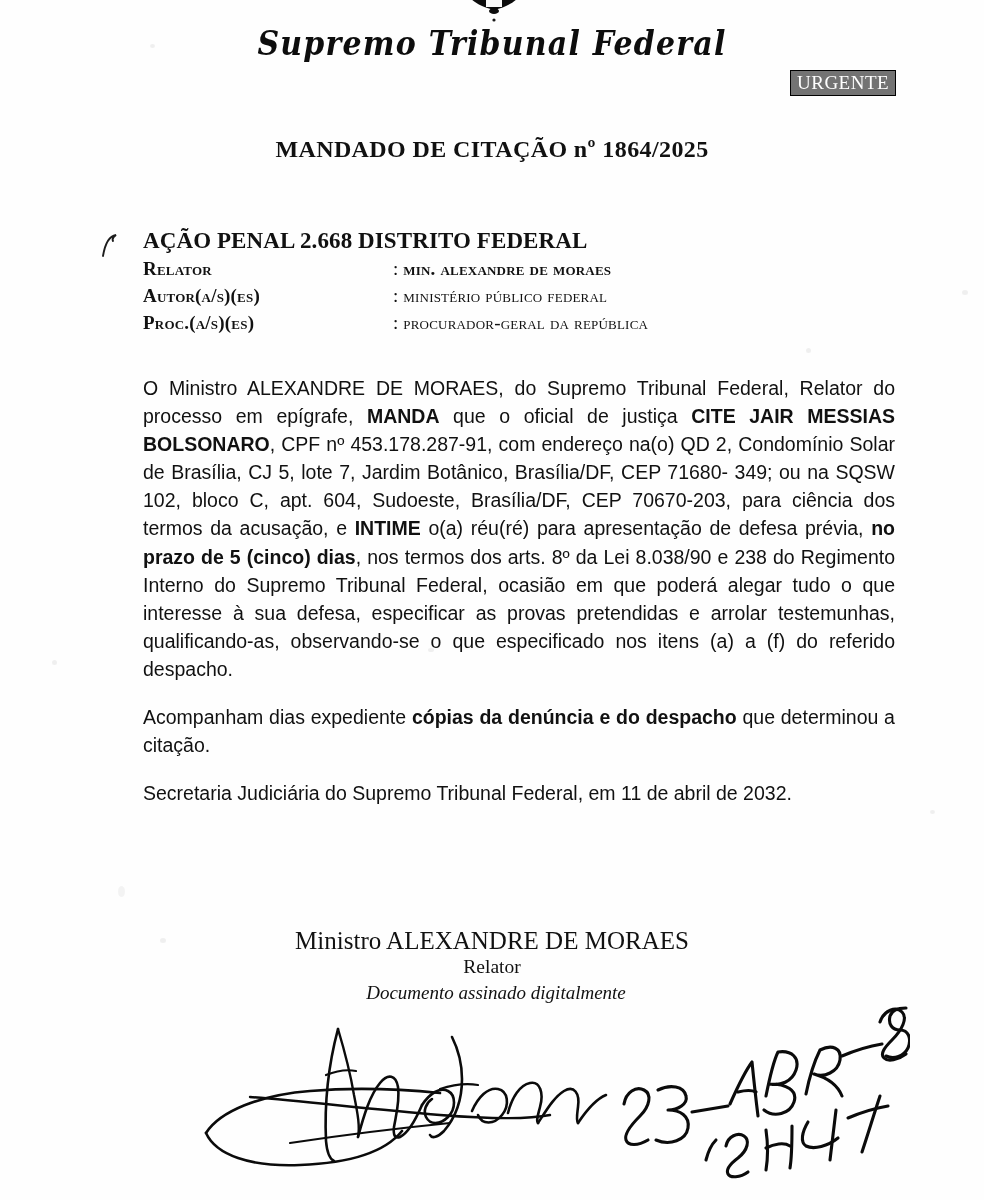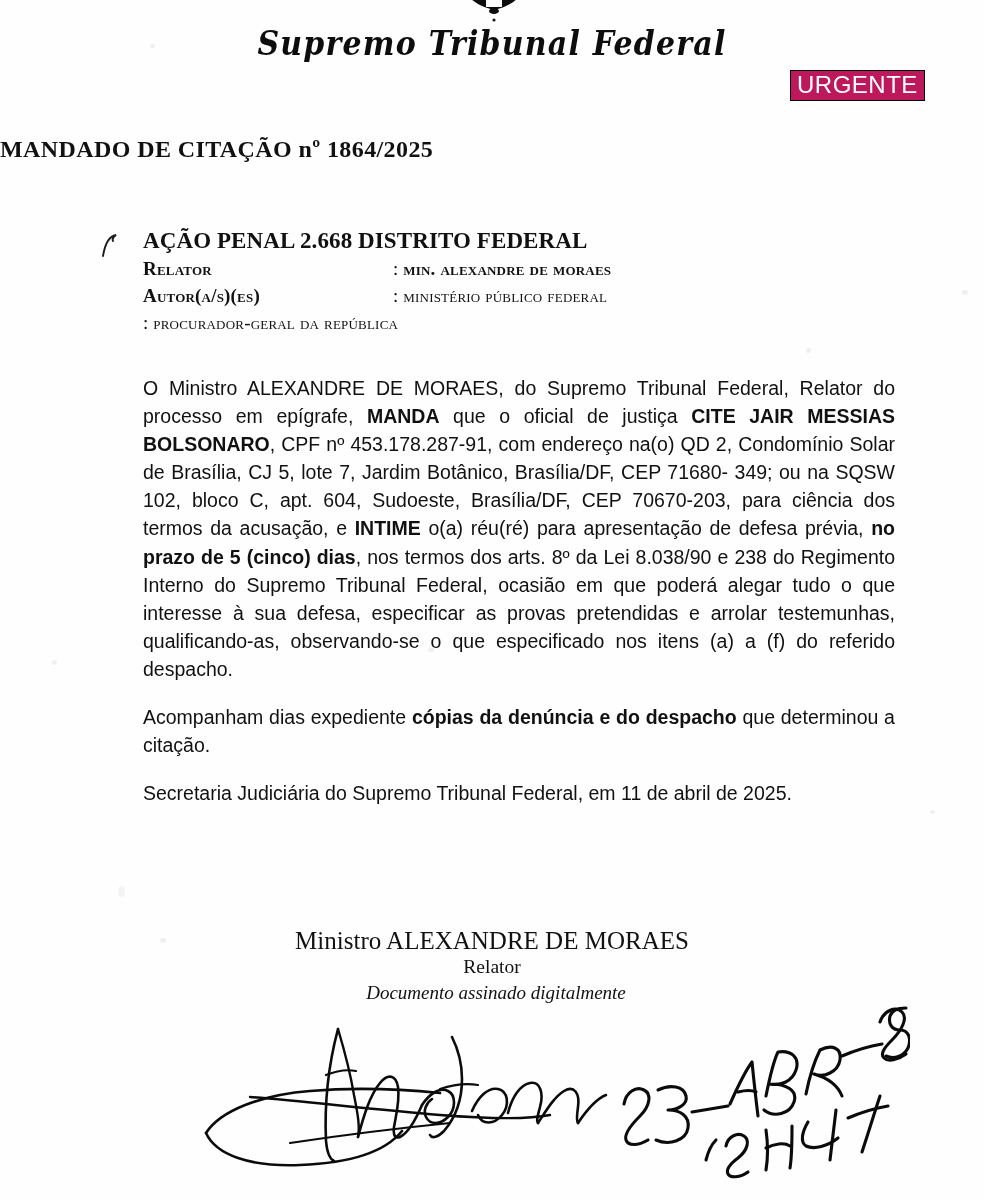--- a/index.html
+++ b/index.html
@@ -62,36 +62,37 @@
     letter-spacing: 1.2px;
     color: #0d0d0d;
     transform: scaleY(1.12);
   }
 
   
   .urgente {
     position: absolute;
     left: 790px;
     top: 70px;
-    background: #be185d;
+    background: #737373;
     color: #ffffff;
-    font-family: Liberation Sans, sans-serif;
-    font-size: 24px;
+    font-family: Liberation Serif, serif;
+    font-size: 19px;
     letter-spacing: 0.5px;
     padding: 2px 6px 3px 6px;
     line-height: 1;
     border: 1px solid #000;
   }
 
   
   .doc-title {
     position: absolute;
     left: 0;
     top: 136px;
     width: 984px;
+    text-align: center;
     font-family: "Liberation Serif", serif;
     font-weight: 700;
     font-size: 24px;
     letter-spacing: 0.4px;
   }
 
   
   .case-block {
     position: absolute;
     left: 143px;
@@ -225,29 +226,30 @@
       <span class="case-value bold">Min. Alexandre de Moraes</span>
     </div>
 
     <div class="case-row">
       <span class="case-label">Autor(a/s)(es)</span>
       <span class="colon">:</span>
       <span class="case-value">Ministério Público Federal</span>
     </div>
 
     <div class="case-row">
+      <span class="case-label">Proc.(a/s)(es)</span>
       <span class="colon">:</span>
       <span class="case-value">Procurador-geral da República</span>
     </div>
   </div>
 
   <div class="body-text">
     <p class="para"><span>O Ministro ALEXANDRE DE MORAES, do Supremo Tribunal Federal, Relator do processo em epígrafe, </span><b>MANDA</b><span> que o oficial de justiça </span><b>CITE JAIR MESSIAS BOLSONARO</b><span>, CPF nº 453.178.287-91, com endereço na(o) QD 2, Condomínio Solar de Brasília, CJ 5, lote 7, Jardim Botânico, Brasília/DF, CEP 71680- 349; ou na SQSW 102, bloco C, apt. 604, Sudoeste, Brasília/DF, CEP 70670-203, para ciência dos termos da acusação, e </span><b>INTIME</b><span> o(a) réu(ré) para apresentação de defesa prévia, </span><b>no prazo de 5 (cinco) dias</b><span>, nos termos dos arts. 8º da Lei 8.038/90 e 238 do Regimento Interno do Supremo Tribunal Federal, ocasião em que poderá alegar tudo o que interesse à sua defesa, especificar as provas pretendidas e arrolar testemunhas, qualificando-as, observando-se o que especificado nos itens (a) a (f) do referido despacho.</span></p>
     <p class="para"><span>Acompanham dias expediente </span><b>cópias da denúncia e do despacho</b><span> que determinou a citação.</span></p>
-    <p class="para"><span>Secretaria Judiciária do Supremo Tribunal Federal, em 11 de abril de 2025.</span></p>
+    <p class="para"><span>Secretaria Judiciária do Supremo Tribunal Federal, em 11 de abril de 2032.</span></p>
   </div>
 
   <div class="sig-block">
     <div class="sig-name">Ministro ALEXANDRE DE MORAES</div>
     <div class="sig-role">Relator</div>
     <div class="sig-digital">Documento assinado digitalmente</div>
   </div>
 
   <svg class="ink hw-sig" width="460" height="170" viewBox="0 0 460 170">
     <g stroke="#0b0b0b" fill="none" stroke-linecap="round" stroke-linejoin="round">

